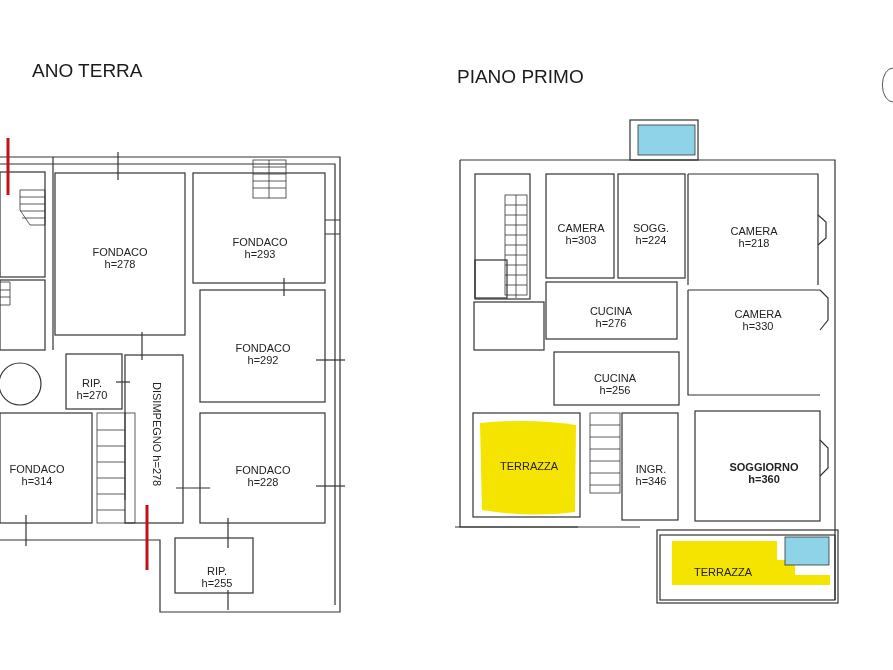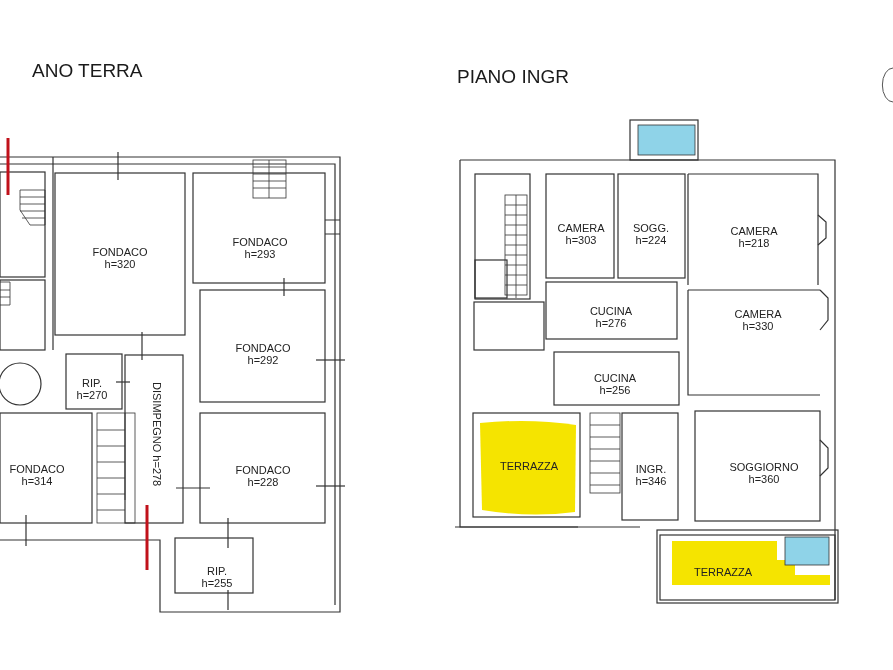--- a/index.html
+++ b/index.html
@@ -8,21 +8,21 @@
   .title { position: absolute; font-size: 19px; color: #1a1a1a; letter-spacing: 0px; }
   svg { position: absolute; left: 0; top: 0; }
   .lbl { position: absolute; font-size: 11px; line-height: 12px; text-align: center; color: #222; white-space: nowrap; transform: translateX(-50%); }
   .lbl span { display: block; }
   .vlbl { position: absolute; font-size: 11px; color: #222; white-space: nowrap; transform: rotate(90deg); transform-origin: left top; }
 </style>
 </head>
 <body>
 
 <div class="title" style="left:0px; top:60px;padding-left:32px;">ANO TERRA</div>
-<div class="title" style="left:457px; top:66px;">PIANO INGR</div>
+<div class="title" style="left:457px; top:66px;">PIANO PRIMO</div>
 
 <svg width="893" height="670" viewBox="0 0 893 670">
   <g fill="none" stroke="#333" stroke-width="1.2">
 
     <path d="M0 157 H340 V612 H160 V540 H0"></path>
     <path d="M0 164 H335 V605"></path>
 
     <rect x="0" y="172" width="45" height="105"></rect>
     <rect x="0" y="280" width="45" height="70"></rect>
     <path d="M53 157 V350"></path>
@@ -120,21 +120,21 @@
   <rect x="785" y="537" width="44" height="28" fill="#8fd3e8" stroke="#333" stroke-width="0.8"></rect>
 
   <line x1="8" y1="138" x2="8" y2="195" stroke="#c0111a" stroke-width="3"></line>
   <line x1="147" y1="505" x2="147" y2="570" stroke="#c0111a" stroke-width="3"></line>
 
   <path d="M893 68 A10 16 0 0 0 893 102" fill="none" stroke="#555" stroke-width="1"></path>
 </svg>
 
 <div class="lbl" style="left:120px; top:246px;">
     <span>FONDACO</span>
-    <span>h=320</span>
+    <span>h=278</span>
   </div>
 <div class="lbl" style="left:260px; top:236px;">
     <span>FONDACO</span>
     <span>h=293</span>
   </div>
 <div class="lbl" style="left:263px; top:342px;">
     <span>FONDACO</span>
     <span>h=292</span>
   </div>
 <div class="lbl" style="left:92px; top:377px;">
@@ -179,19 +179,19 @@
     <span>CUCINA</span>
     <span>h=256</span>
   </div>
 <div class="lbl" style="left:529px; top:460px;">
     <span>TERRAZZA</span>
   </div>
 <div class="lbl" style="left:651px; top:463px;text-align:center;">
     <span>INGR.</span>
     <span>h=346</span>
   </div>
-<div class="lbl" style="left:764px; top:461px;">
+<div class="lbl" style="left:764px; top:461px;font-weight:bold;">
     <span>SOGGIORNO</span>
     <span>h=360</span>
   </div>
 <div class="lbl" style="left:723px; top:566px;">
     <span>TERRAZZA</span>
   </div>
 
 </body></html>

